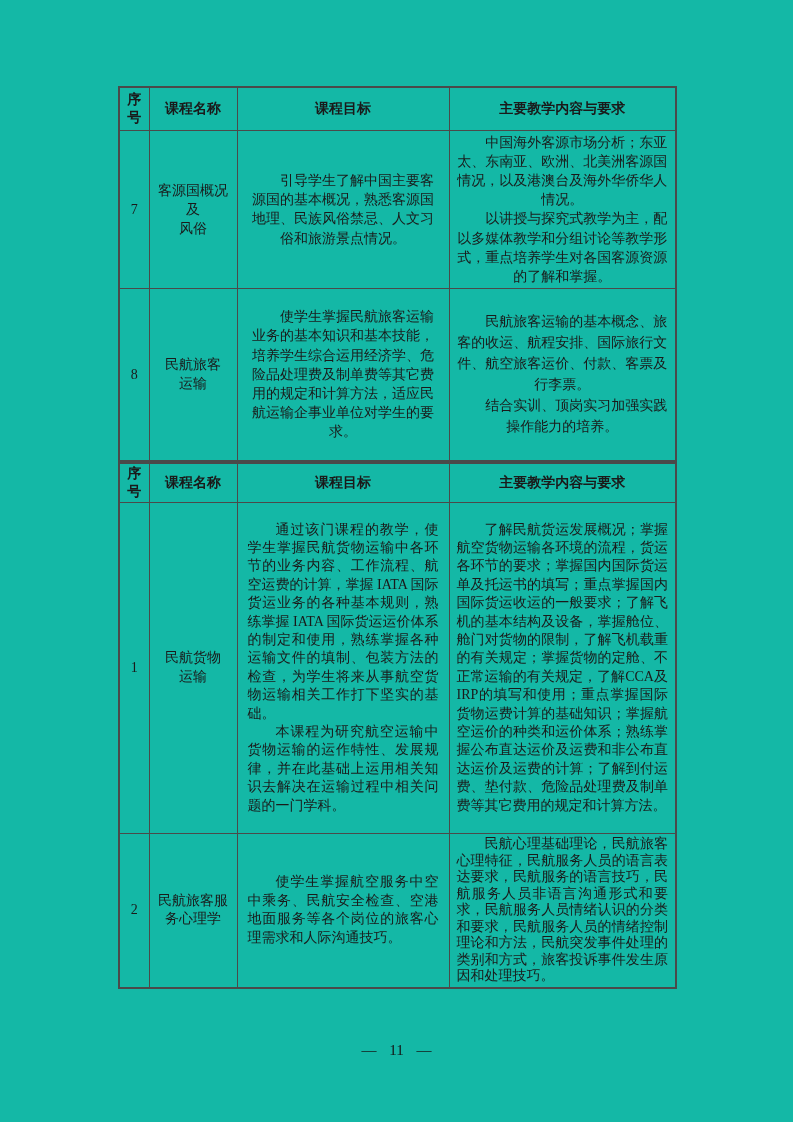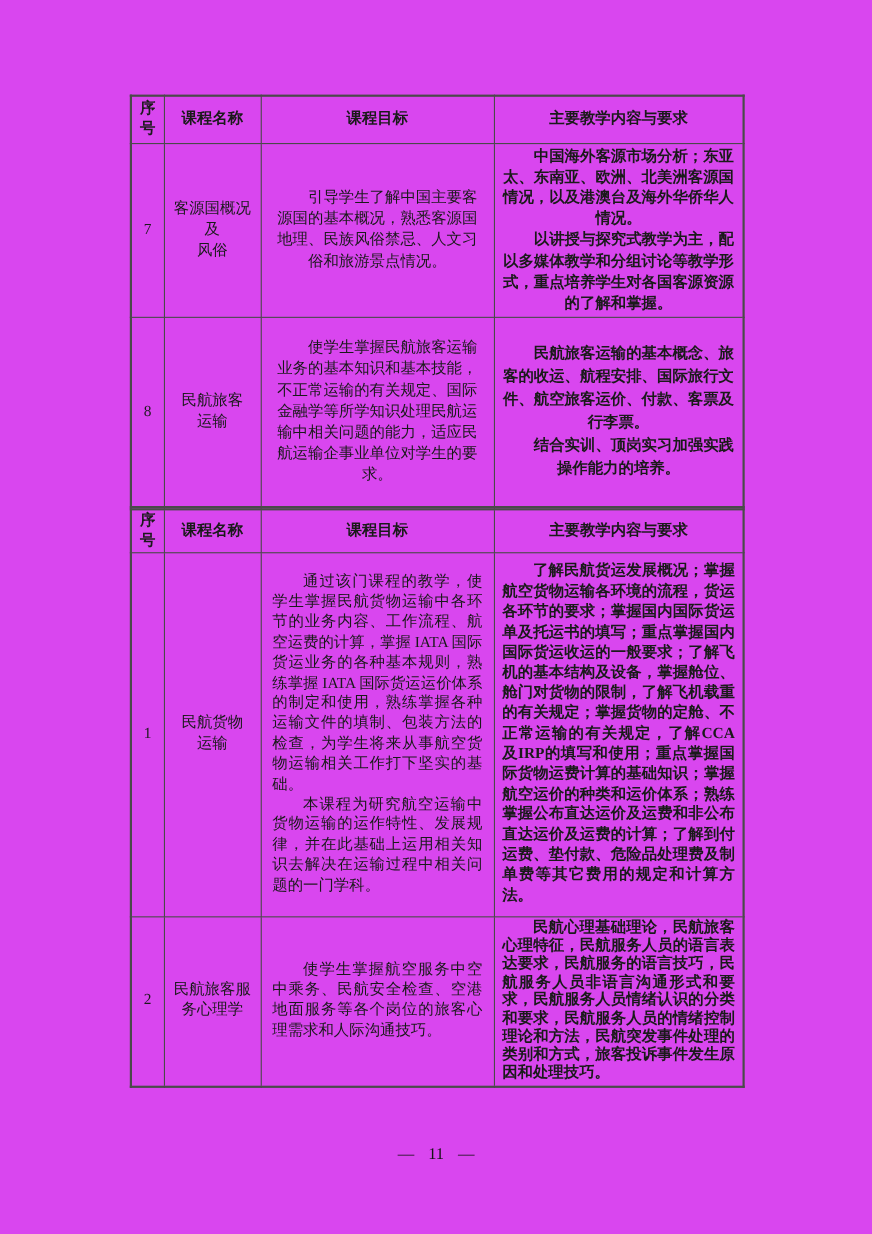--- a/index.html
+++ b/index.html
@@ -1,20 +1,20 @@
 <!DOCTYPE html>
 <html><head>
 <meta charset="utf-8">
 <style>
   html,body { margin:0; padding:0; background:#ffffff; }
   .page {
     position: relative;
     width: 793px;
     height: 1122px;
-    background: #d946ef;
+    background: #14b8a6;
     font-family: "Liberation Serif", "DejaVu Serif", serif;
     color: #1a1a1a;
     overflow: hidden;
   }
   table.course-table {
     border-collapse: collapse;
     table-layout: fixed;
     margin-left: 118px;
     width: 557px;
     border: 2px solid #4a4a4a;
@@ -31,21 +31,21 @@
     line-height: 18px;
     padding: 1px 2px;
   }
   td.no-cell, td.name-cell {
     text-align: center;
     line-height: 19px;
     padding: 1px 2px;
   }
   td.name-cell { white-space: pre-line; }
   td.goal-cell { text-align: justify; padding: 18px 10px; }
-  td.cont-cell { text-align: justify; padding: 2px 7px; font-weight: bold; }
+  td.cont-cell { text-align: justify; padding: 2px 7px; }
   .goal-cell p, .cont-cell p { margin: 0; text-indent: 2em; }
   .t1 { margin-top: 86px; }
   .t1 td { line-height: 19.2px; text-align: center; }
   .t1 td.lh21 { line-height: 21px; }
   .t1 thead tr { height: 43px; }
   .t1 tr.row-a { height: 153px; }
   .t1 tr.row-b { height: 139px; }
   .t2 td { line-height: 18.4px; }
   .t2 td.tight { line-height: 16.5px; }
   .t2 thead tr { height: 35px; }
@@ -101,21 +101,21 @@
         <td class="cont-cell">
           <p>中国海外客源市场分析；东亚太、东南亚、欧洲、北美洲客源国情况，以及港澳台及海外华侨华人情况。</p>
           <p>以讲授与探究式教学为主，配以多媒体教学和分组讨论等教学形式，重点培养学生对各国客源资源的了解和掌握。</p>
         </td>
       </tr>
       <tr class="row-b">
         <td class="no-cell">8</td>
         <td class="name-cell">民航旅客
 运输</td>
         <td class="goal-cell">
-          <p>使学生掌握民航旅客运输业务的基本知识和基本技能，不正常运输的有关规定、国际金融学等所学知识处理民航运输中相关问题的能力，适应民航运输企事业单位对学生的要求。</p>
+          <p>使学生掌握民航旅客运输业务的基本知识和基本技能，培养学生综合运用经济学、危险品处理费及制单费等其它费用的规定和计算方法，适应民航运输企事业单位对学生的要求。</p>
         </td>
         <td class="cont-cell lh21">
           <p>民航旅客运输的基本概念、旅客的收运、航程安排、国际旅行文件、航空旅客运价、付款、客票及行李票。</p>
           <p>结合实训、顶岗实习加强实践操作能力的培养。</p>
         </td>
       </tr>
     </tbody>
   </table>
 
 

